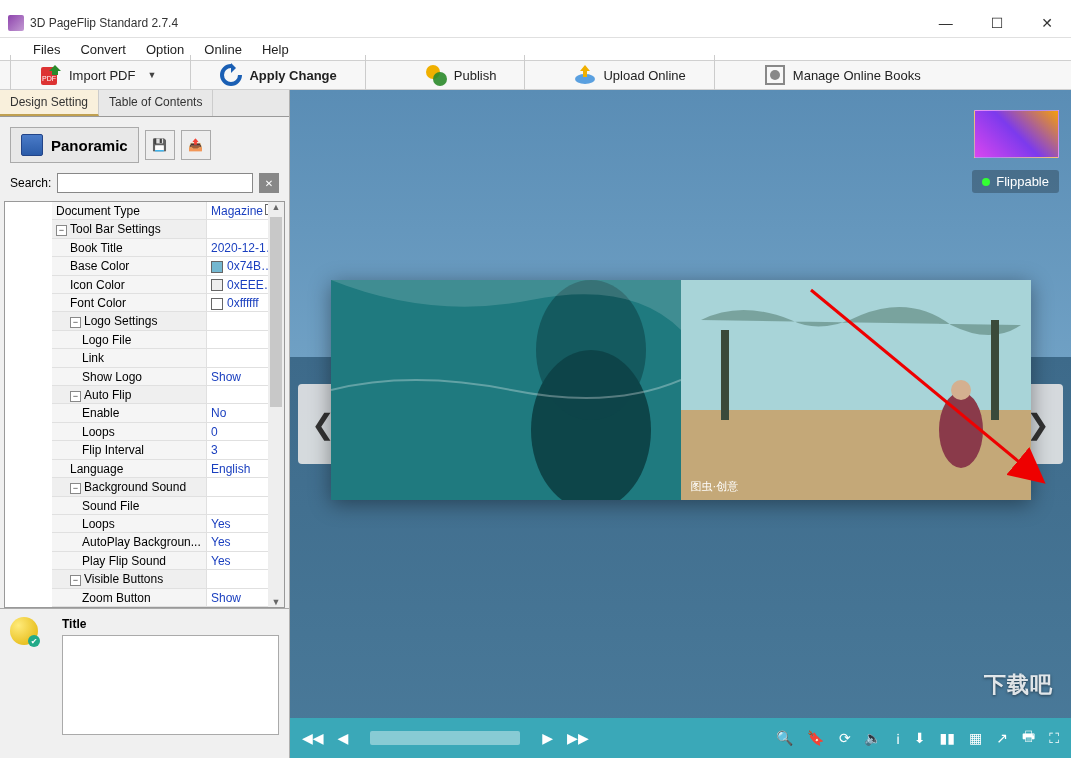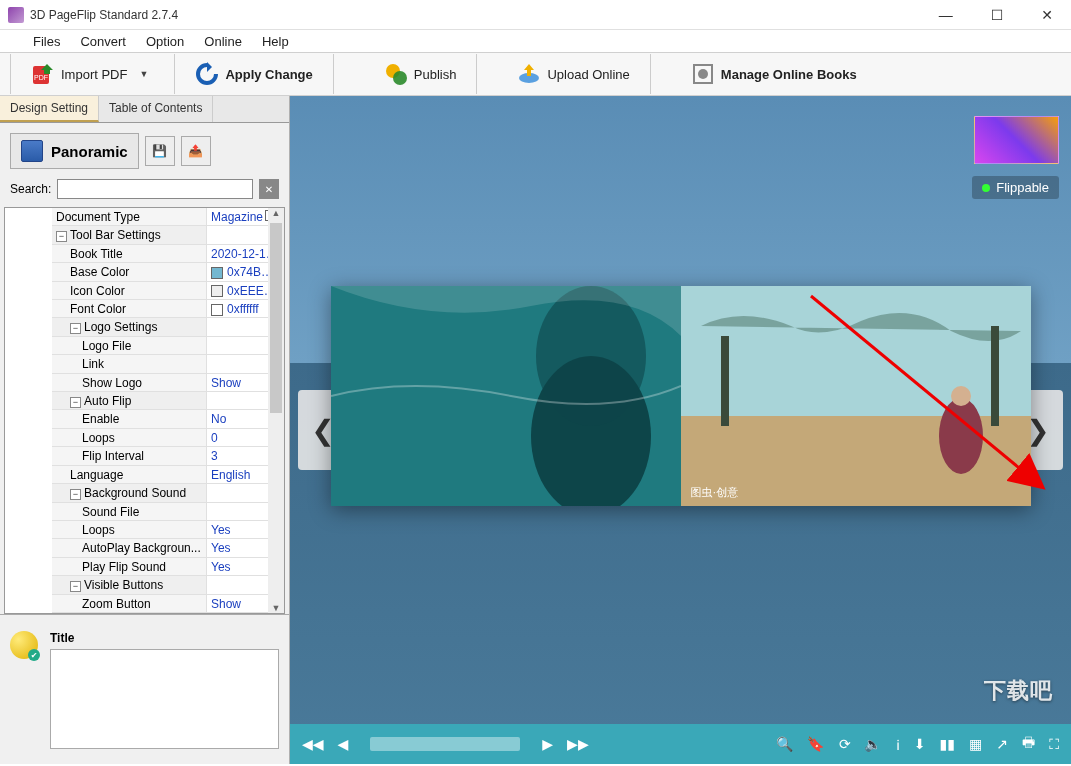--- a/index.html
+++ b/index.html
@@ -1,30 +1,30 @@
 <!DOCTYPE html>
 <html><head>
 <meta charset="utf-8">
 <style>
 * { box-sizing: border-box; margin: 0; padding: 0; font-family: "Segoe UI", Tahoma, sans-serif; }
 body { width: 1071px; height: 766px; background: #fff; overflow: hidden; font-size: 12px; }
 
 
-.titlebar { height: 30px; display: flex; align-items: center; padding: 0 8px; background: #fff; border-bottom: 1px solid #e0e0e0; }
+.titlebar { height: 30px; display: flex; align-items: center; padding: 0 8px; background: #fff; border-bottom: 1px solid #e0e0e0; margin-top: 8px; }
 .titlebar .app-icon { width: 16px; height: 16px; margin-right: 6px; background: linear-gradient(135deg,#8e44ad,#c39bd3); border-radius: 2px; }
 .titlebar .title { font-size: 12px; color: #333; }
 .winbtns { margin-left: auto; display: flex; gap: 18px; font-size: 14px; color: #333; }
 .winbtn { padding: 4px 10px; cursor: pointer; }
 
 
 .menubar { height: 22px; display: flex; align-items: center; padding: 0 25px; gap: 4px; background: #fff; }
 .menubar span { font-size: 13px; color: #222; padding: 2px 8px; cursor: pointer; }
 
 
-.toolbar { height: 44px; display: flex; align-items: center; background: #f7f7f7; border-top: 1px solid #d0d0d0; border-bottom: 1px solid #d0d0d0; padding: 8px 10px; gap: 12px; }
+.toolbar { height: 30px; display: flex; align-items: center; background: #f7f7f7; border-top: 1px solid #d0d0d0; border-bottom: 1px solid #d0d0d0; padding: 8px 10px; gap: 20px; }
 .tbtn { display: flex; align-items: center; gap: 6px; padding: 4px 8px; cursor: pointer; font-size: 13px; color: #222; }
 .tbtn.bold { font-weight: bold; }
 .tbtn .ticon { width: 24px; height: 24px; display:flex; align-items:center; justify-content:center; }
 .tsep { width:1px; height: 40px; background:#ccc; }
 .drop-arrow { font-size:9px; color:#444; padding:0 6px; }
 
 
 .main { display: flex; height: calc(766px - 30px - 22px - 46px); }
 
 
@@ -52,21 +52,21 @@
 .pc.v { color:#1a3fbf; }
 .exp { display:inline-block; width:11px; height:11px; border:1px solid #888; text-align:center; line-height:9px; margin-right:3px; font-size:9px; background:#fff; color:#333; }
 .indent1 { padding-left:18px; }
 .indent2 { padding-left:30px; }
 .swatch { display:inline-block; width:12px; height:12px; border:1px solid #666; margin-right:4px; vertical-align:middle; }
 .scrollbar-fake { position:absolute; right:0; top:0; bottom:0; width:16px; background:#eee; }
 .scrollbar-fake::before{content:"▲";position:absolute;top:0;left:0;right:0;text-align:center;font-size:9px;color:#666;}
 .scrollbar-fake::after{content:"▼";position:absolute;bottom:0;left:0;right:0;text-align:center;font-size:9px;color:#666;}
 .scrollbar-thumb{position:absolute;left:2px;right:2px;top:15px;height:190px;background:#c8c8c8;}
 
-.detail { border-top:1px solid #aaa; padding:16px 10px; display:flex; gap:12px; height:150px; }
+.detail { border-top:1px solid #aaa; padding:8px 10px; display:flex; gap:24px; height:150px; }
 .detail-icon { width:28px; height:28px; background:radial-gradient(circle at 30% 30%, #ffeb7a, #e0b000); border-radius:50%; position:relative; flex-shrink:0; }
 .detail-icon::after{content:"✔"; position:absolute; right:-2px; bottom:-2px; background:#2a8; color:#fff; border-radius:50%; width:12px; height:12px; font-size:8px; display:flex;align-items:center;justify-content:center;}
 .detail-box { flex:1; }
 .detail-title { font-weight:bold; margin-bottom:4px; }
 .detail-text { border:1px solid #aaa; background:#fff; height:100px; }
 
 
 .right { flex:1; position:relative; background: linear-gradient(#5a8db5 0%, #6fa0c4 40%, #3d6a8a 40%, #4a7a9a 100%); overflow:hidden; }
 .thumb { position:absolute; top:20px; right:12px; width:85px; height:48px; background:linear-gradient(45deg,#d946ef,#7c3aed,#f59e0b); border:1px solid rgba(255,255,255,.4); }
 .flippable { position:absolute; top:80px; right:12px; display:flex; align-items:center; gap:6px; color:#fff; font-size:13px; background:rgba(0,0,0,.25); padding:4px 10px; border-radius:3px;}
@@ -146,21 +146,21 @@
   <div class="tbtn" style="margin-left:20px;">
     <span class="ticon">
         <svg width="24" height="24">
           <ellipse cx="12" cy="16" rx="10" ry="5" fill="#5aa0e0"></ellipse>
           <path d="M12 2 l5 6 -3 0 0 6 -4 0 0 -6 -3 0 z" fill="#f0b000"></path>
         </svg>
       </span>
     <span>Upload Online</span>
   </div>
   <div class="tsep"></div>
-  <div class="tbtn" style="margin-left:20px;font-weight:bold;">
+  <div class="tbtn" style="margin-left:20px;">
     <span class="ticon">
         <svg width="24" height="24">
           <rect x="3" y="3" width="18" height="18" fill="none" stroke="#888" stroke-width="2"></rect>
           <circle cx="12" cy="12" r="5" fill="#888"></circle>
         </svg>
       </span>
     <span>Manage Online Books</span>
   </div>
 </div>
 

